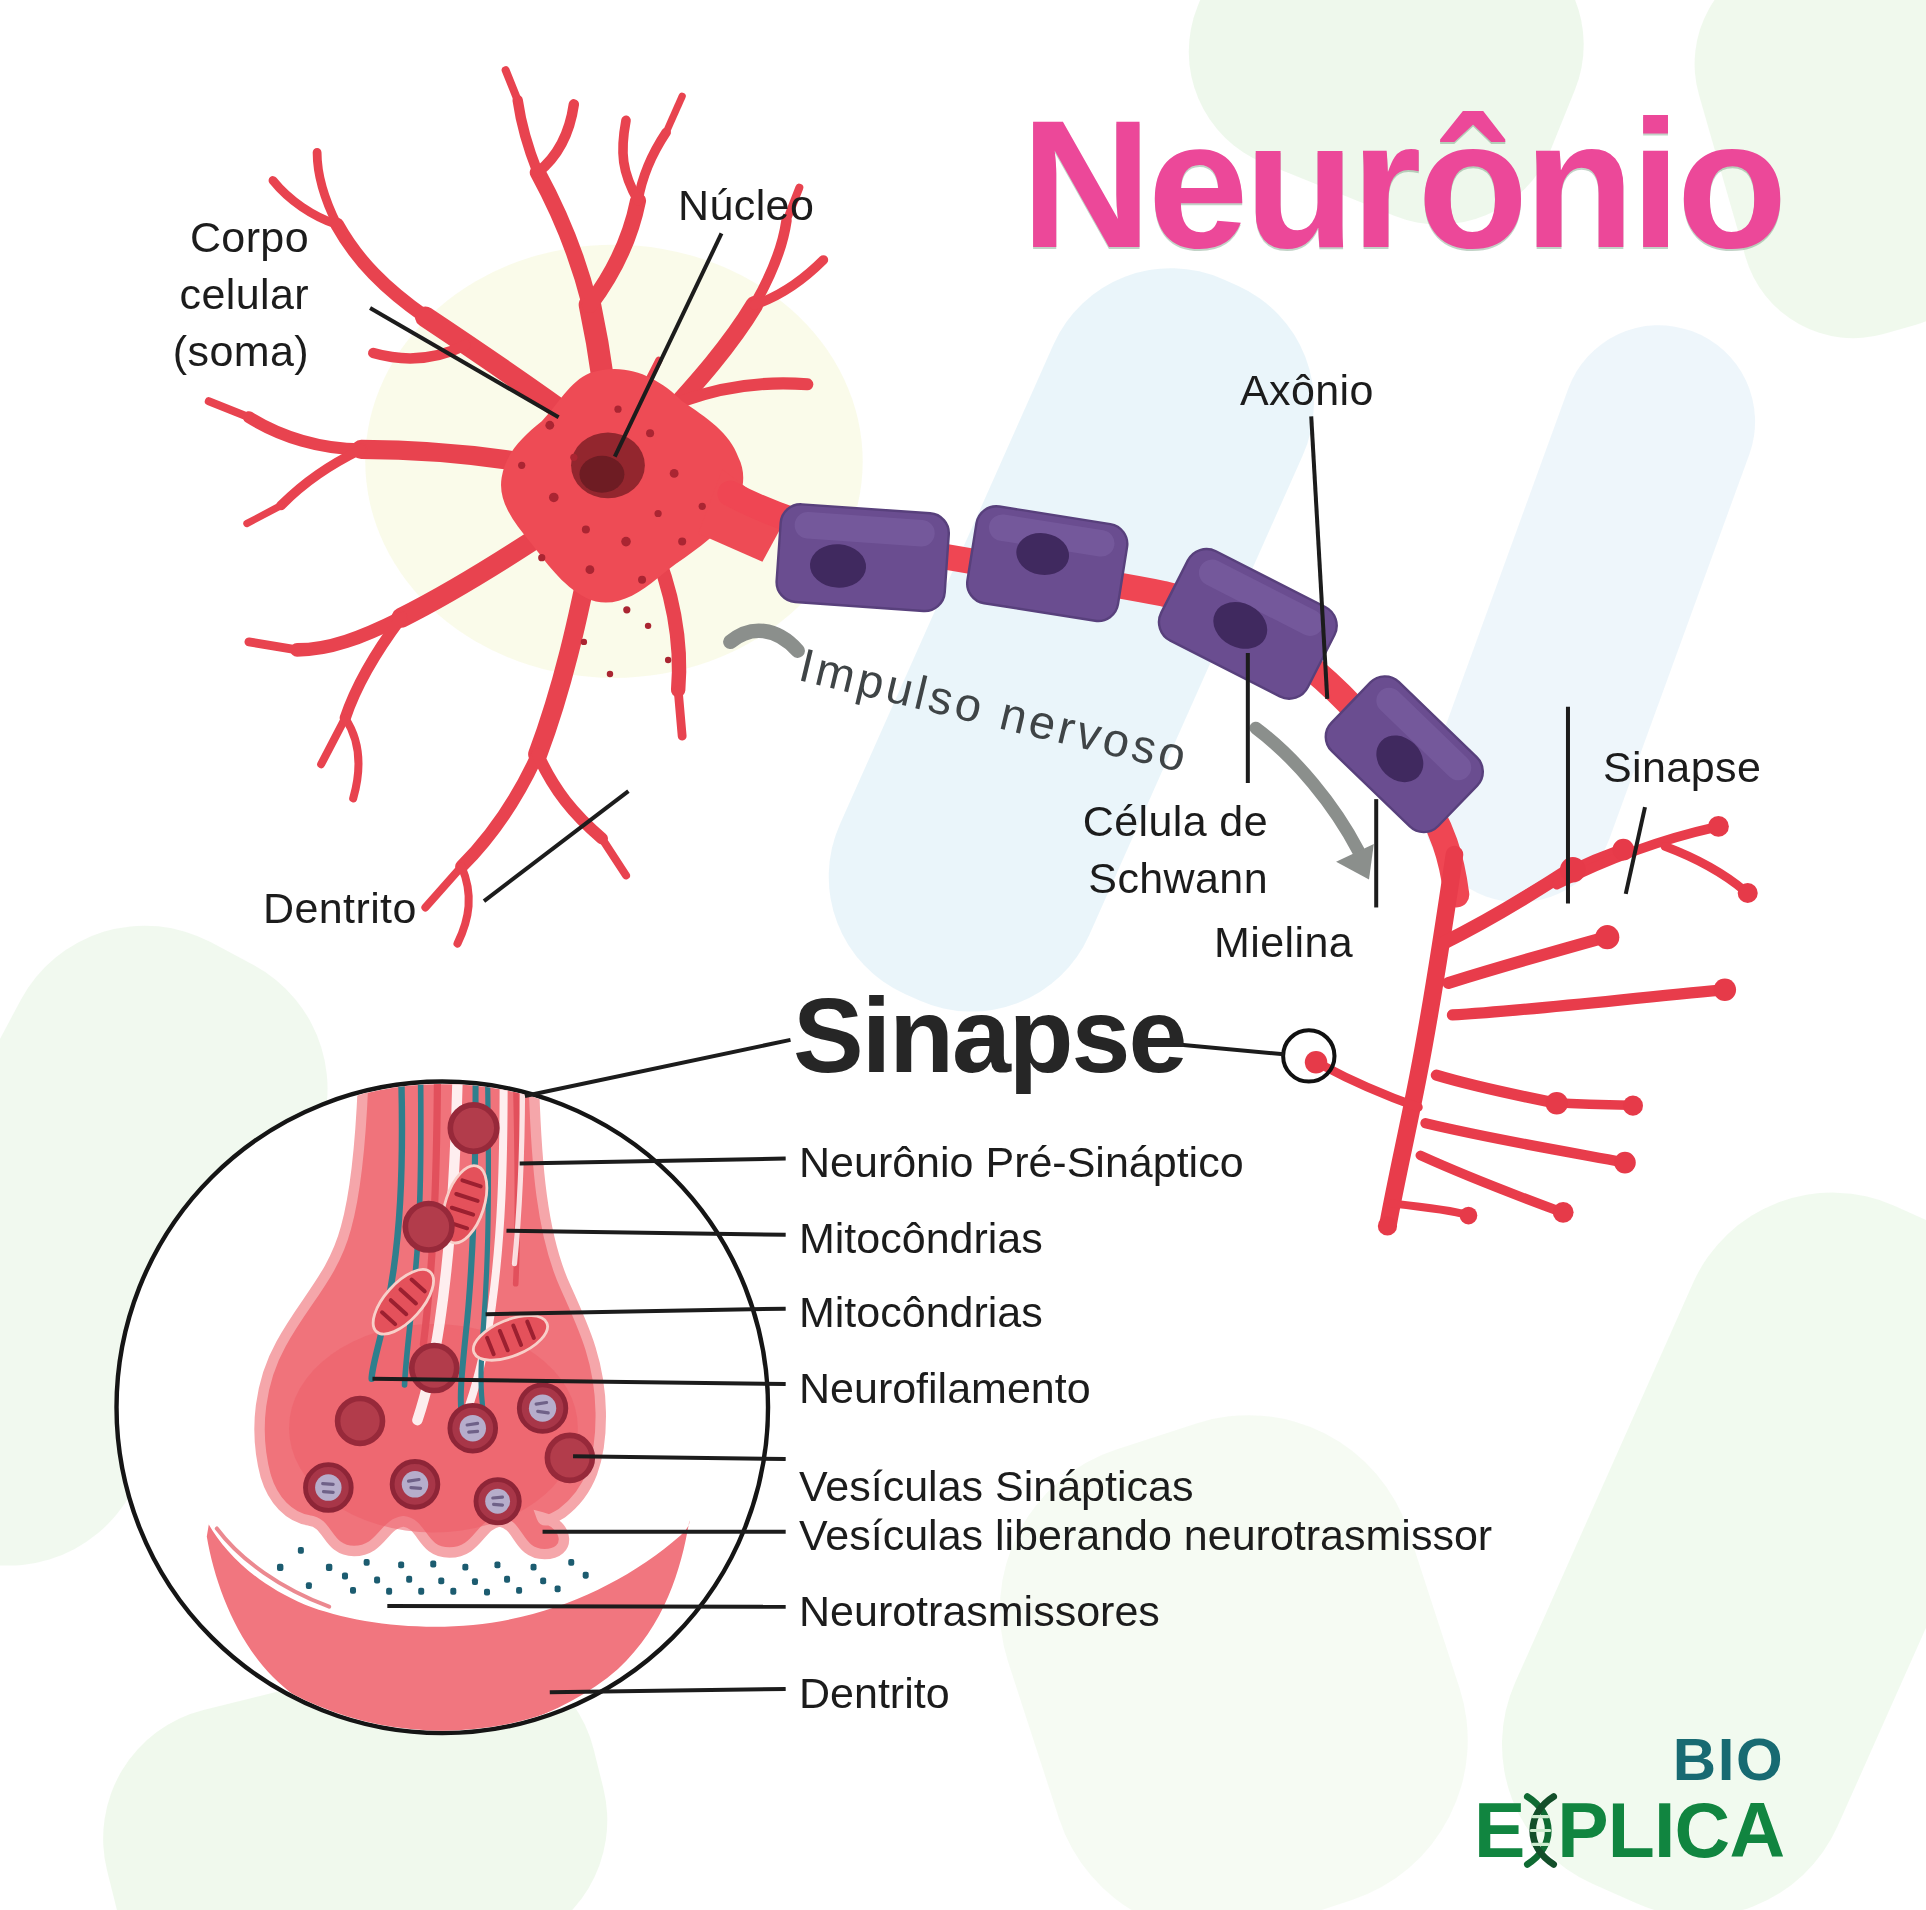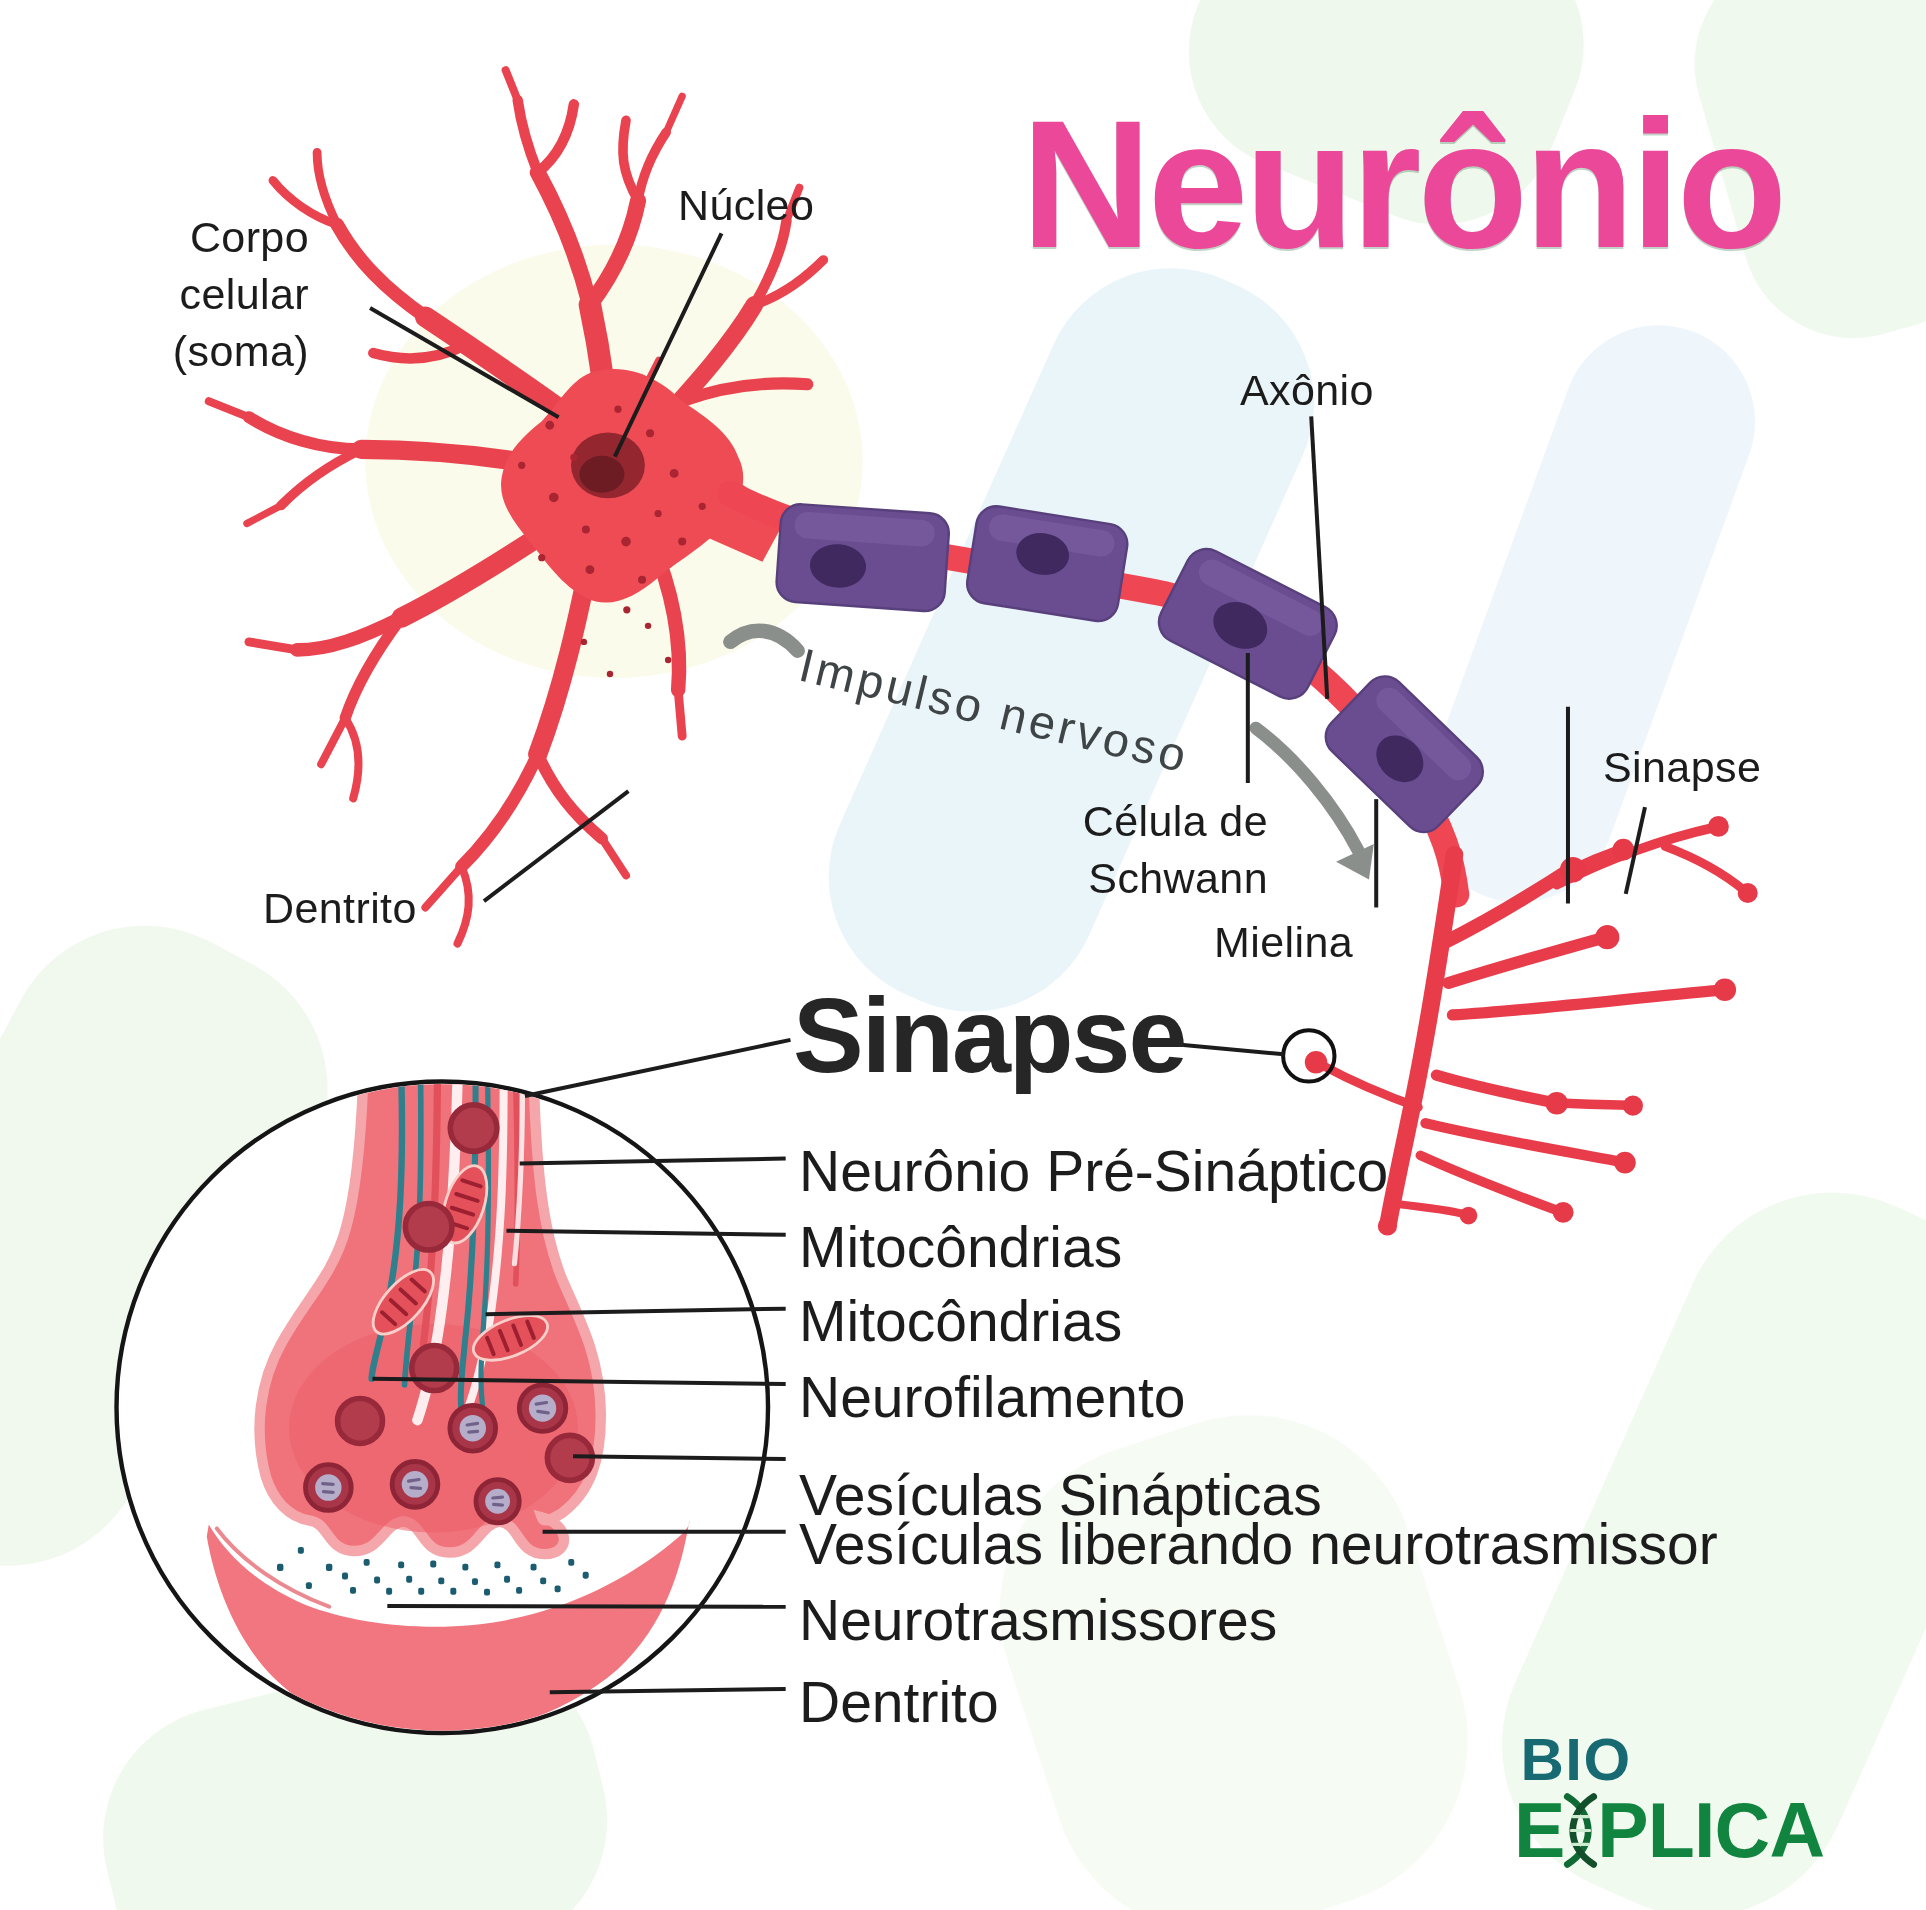--- a/index.html
+++ b/index.html
@@ -20,22 +20,22 @@
   }
   .impulse{
     position:absolute;left:807px;top:637px;
     font-size:47px;font-weight:500;color:#3f4446;letter-spacing:3.6px;
     transform:rotate(13.5deg);transform-origin:left top;white-space:nowrap;
   }
   .sinapse-heading{
     position:absolute;left:793px;top:975px;
     font-size:106px;font-weight:700;color:#262626;letter-spacing:-2px;
   }
-  .syn-label{position:absolute;left:799px;font-size:57px;color:#1c1c1c;font-weight:500;white-space:nowrap;}
-  .logo{position:absolute;left:1514px;top:1725px;}
+  .syn-label{position:absolute;left:799px;font-size:43px;color:#1c1c1c;font-weight:500;white-space:nowrap;}
+  .logo{position:absolute;left:1474px;top:1725px;text-align:right;}
   .logo-bio{font-size:60px;font-weight:800;color:#186a72;letter-spacing:1.6px;margin-left:6.4px;}
   .logo-row{display:flex;align-items:center;height:80px;margin-top:-3.2px;}
   .logo-explica{font-size:77px;font-weight:800;color:#118540;letter-spacing:-0.8px;}
   .dna{width:39px;height:75px;margin:0 -3.2px;}
 </style>
 </head>
 <body>
 
 <div class="canvas">
 

